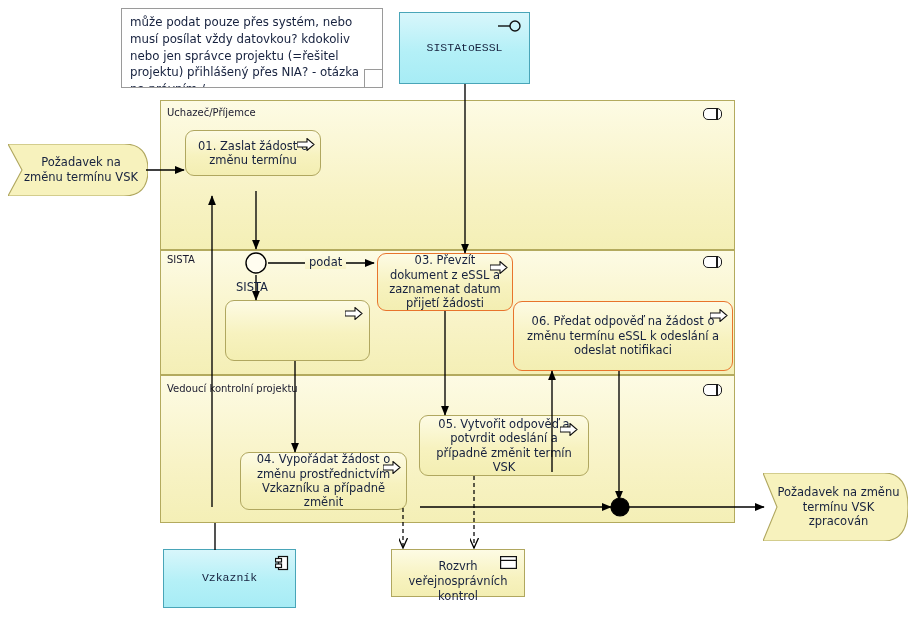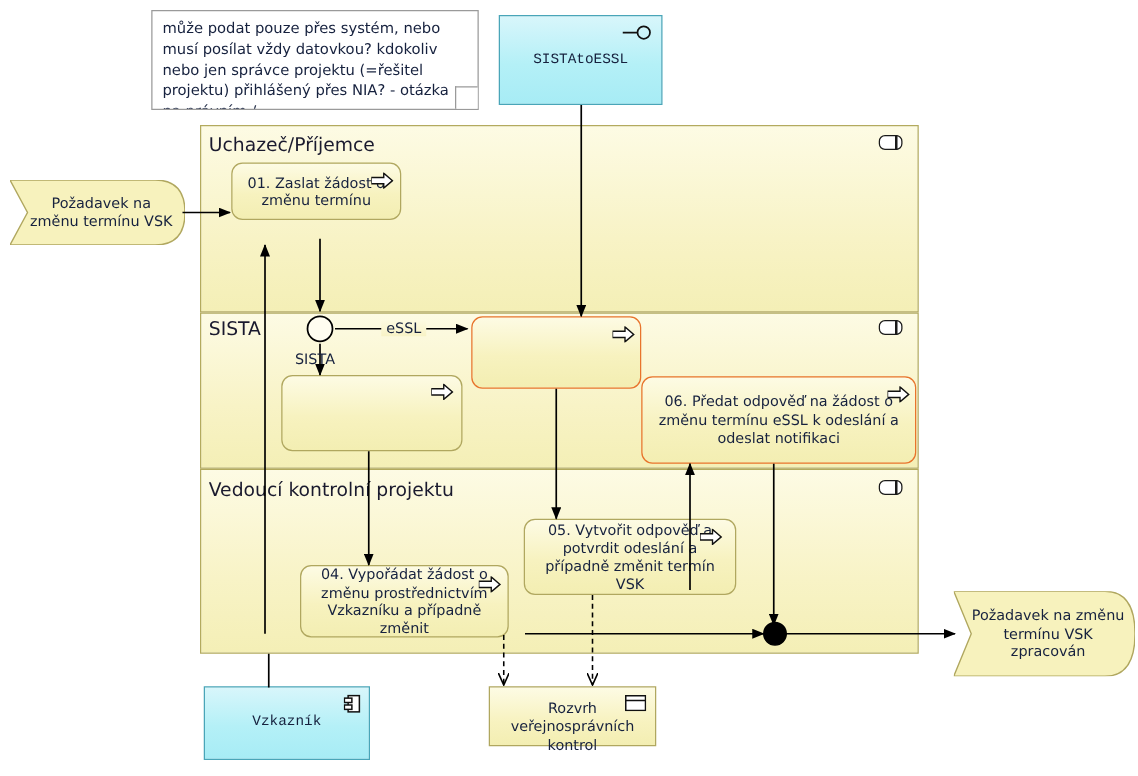--- a/index.html
+++ b/index.html
@@ -5,21 +5,21 @@
   html,body{margin:0;padding:0;background:#ffffff;}
   body{width:910px;height:621px;position:relative;overflow:hidden;
        font-family:"DejaVu Sans","Liberation Sans",sans-serif;
        -webkit-font-smoothing:antialiased;}
   #canvas{position:absolute;left:0;top:0;width:910px;height:621px;}
   svg.layer{position:absolute;left:0;top:0;width:910px;height:621px;overflow:visible;}
   #edges{z-index:5;pointer-events:none;}
 
   
   .lane{position:absolute;box-sizing:border-box;border:1px solid #b3aa5e;}
-  .lane-label{position:absolute;font-size:15px;color:#1a1a2e;white-space:nowrap;}
+  .lane-label{position:absolute;font-size:10px;color:#1a1a2e;white-space:nowrap;}
   .lane-icon{position:absolute;width:17px;height:10px;border:1.4px solid #1a1a1a;
              border-radius:5px;background:#ffffff;}
   .lane-icon:after{content:"";position:absolute;right:3.5px;top:-1.4px;bottom:-1.4px;
                    width:1.4px;background:#1a1a1a;}
 
   
   .act{position:absolute;box-sizing:border-box;border:1px solid #b0a75f;border-radius:9px;
        background:linear-gradient(180deg,#fdfbe4 0%,#f7f2bf 55%,#f3eeb2 100%);
        display:flex;align-items:center;justify-content:center;text-align:center;
        font-size:11.5px;color:#16213e;line-height:1.26;padding:3px 6px;}
@@ -157,20 +157,21 @@
     </svg>
   </div>
 
   <div class="act" style="left:225px;top:300px;width:145px;height:61px;">
     <svg class="arrowicon" width="18" height="13" viewBox="0 0 18 13" style="right:6px;top:6px;">
       <path d="M0,4 L10,4 L10,0.5 L17,6.5 L10,12.5 L10,9 L0,9 Z" fill="#fff" stroke="#111" stroke-width="1.1"></path>
     </svg>
   </div>
 
   <div class="act hl" style="left:377px;top:253px;width:136px;height:58px;">
+    <span>03. Převzít dokument z eSSL a zaznamenat datum přijetí žádosti</span>
     <svg class="arrowicon" width="18" height="13" viewBox="0 0 18 13" style="right:4px;top:7px;">
       <path d="M0,4 L10,4 L10,0.5 L17,6.5 L10,12.5 L10,9 L0,9 Z" fill="#fff" stroke="#111" stroke-width="1.1"></path>
     </svg>
   </div>
 
   <div class="act hl" style="left:513px;top:301px;width:220px;height:70px;">
     <span>06. Předat odpověď na žádost o změnu termínu eSSL k odeslání a odeslat notifikaci</span>
     <svg class="arrowicon" width="18" height="13" viewBox="0 0 18 13" style="right:4px;top:7px;">
       <path d="M0,4 L10,4 L10,0.5 L17,6.5 L10,12.5 L10,9 L0,9 Z" fill="#fff" stroke="#111" stroke-width="1.1"></path>
     </svg>
@@ -192,21 +193,21 @@
 
   <svg width="24" height="24" viewBox="0 0 24 24" style="position:absolute;left:244px;top:251px;z-index:11;">
     <circle cx="12" cy="12" r="10" fill="#fffdf0" stroke="#000" stroke-width="1.4"></circle>
   </svg>
   <div class="nodelabel" style="left:236px;top:280px;">SISTA</div>
 
   <svg width="22" height="22" viewBox="0 0 22 22" style="position:absolute;left:609px;top:496px;z-index:11;">
     <circle cx="11" cy="11" r="9" fill="#000" stroke="#000" stroke-width="1.2"></circle>
   </svg>
 
-  <div class="edgelabel" style="left:305px;top:255px;background:linear-gradient(180deg,#fdfbe4,#f8f3c6);padding:0 4px;">eSSL</div>
+  <div class="edgelabel" style="left:305px;top:255px;background:linear-gradient(180deg,#fdfbe4,#f8f3c6);padding:0 4px;">podat</div>
 
   <div class="comp" style="left:163px;top:549px;width:133px;height:59px;">
     <span>Vzkazník</span>
     <svg width="14" height="16" viewBox="0 0 14 16" style="position:absolute;right:6px;top:5px;">
       <rect x="3.5" y="1.5" width="9" height="13" fill="#fff" stroke="#111" stroke-width="1.2"></rect>
       <rect x="0.5" y="3.5" width="6" height="3.5" fill="#fff" stroke="#111" stroke-width="1.2"></rect>
       <rect x="0.5" y="9" width="6" height="3.5" fill="#fff" stroke="#111" stroke-width="1.2"></rect>
     </svg>
   </div>
 

